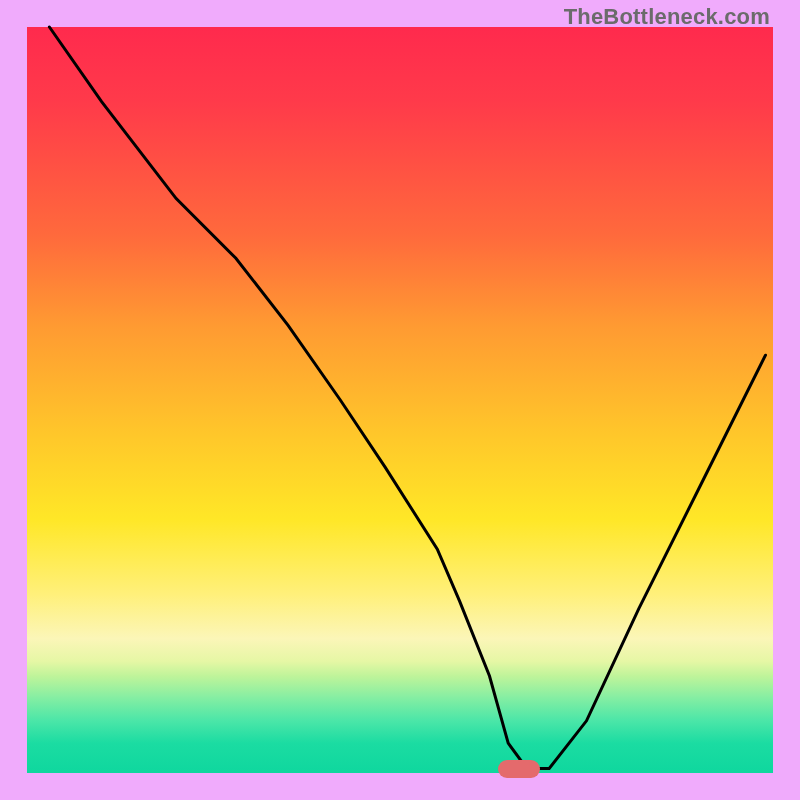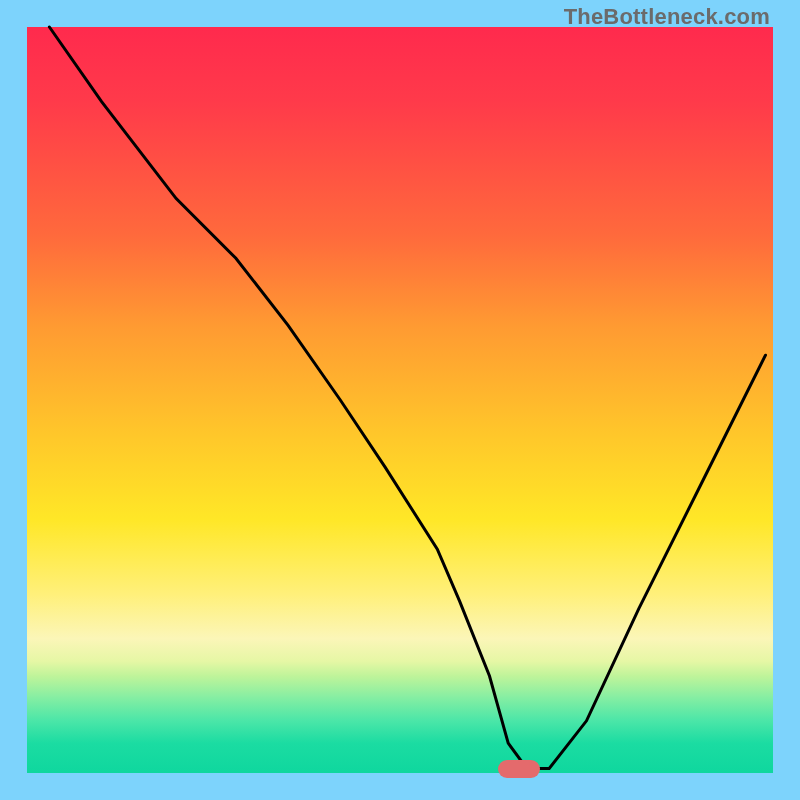--- a/index.html
+++ b/index.html
@@ -9,21 +9,21 @@
     height: 800px;
     background: #000000;
     overflow: hidden;
   }
   .frame {
     position: absolute;
     left: 0;
     top: 0;
     width: 800px;
     height: 800px;
-    background: #7dd3fc;
+    background: #f0abfc;
   }
   .plot {
     position: absolute;
     left: 27px;
     top: 27px;
     width: 746px;
     height: 746px;
     
     background:
       linear-gradient(to bottom,

